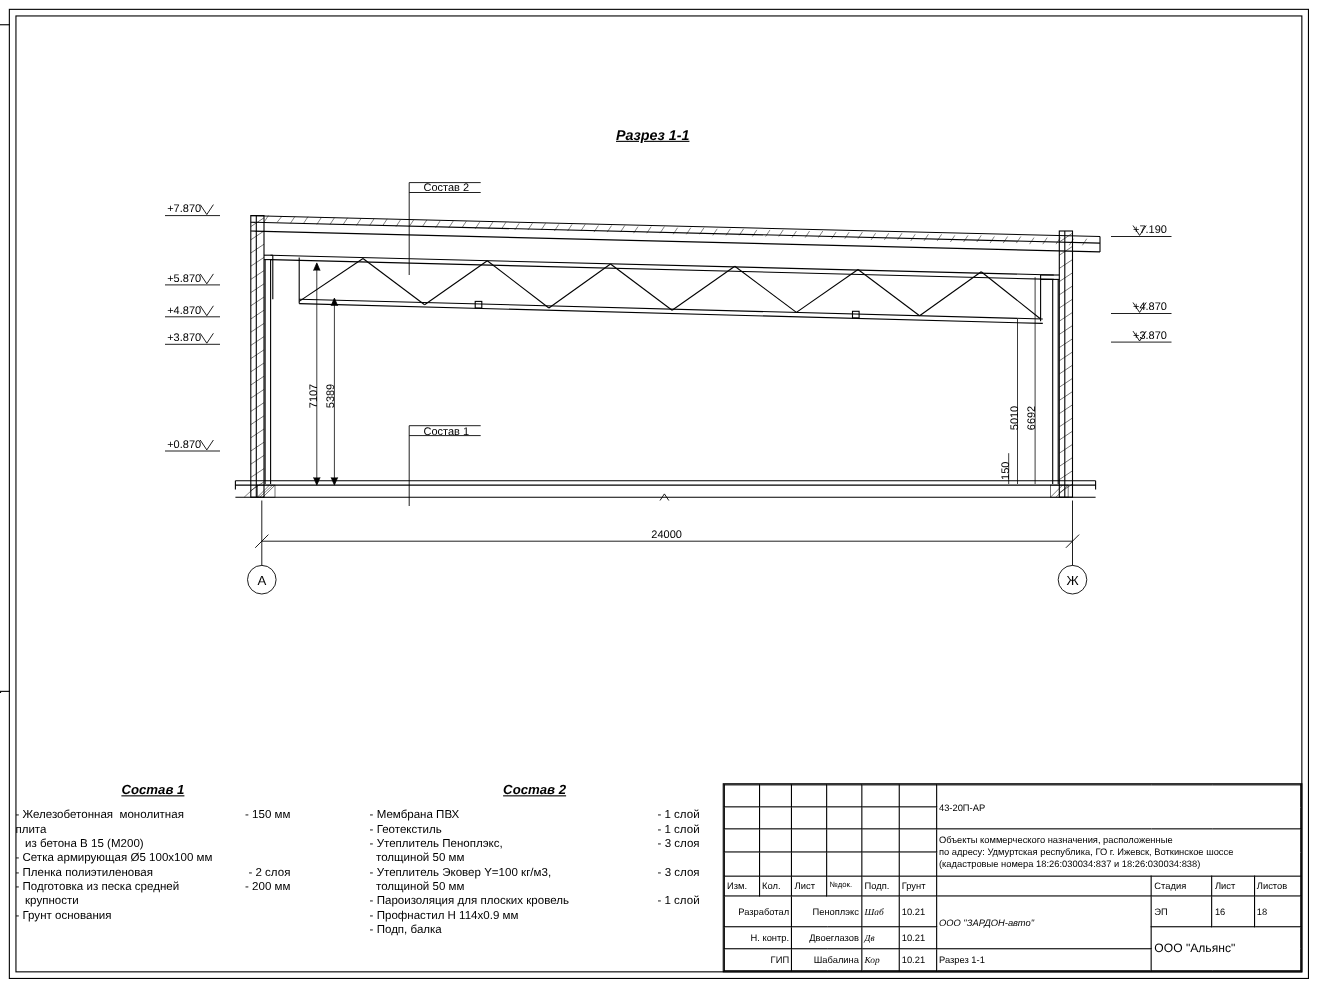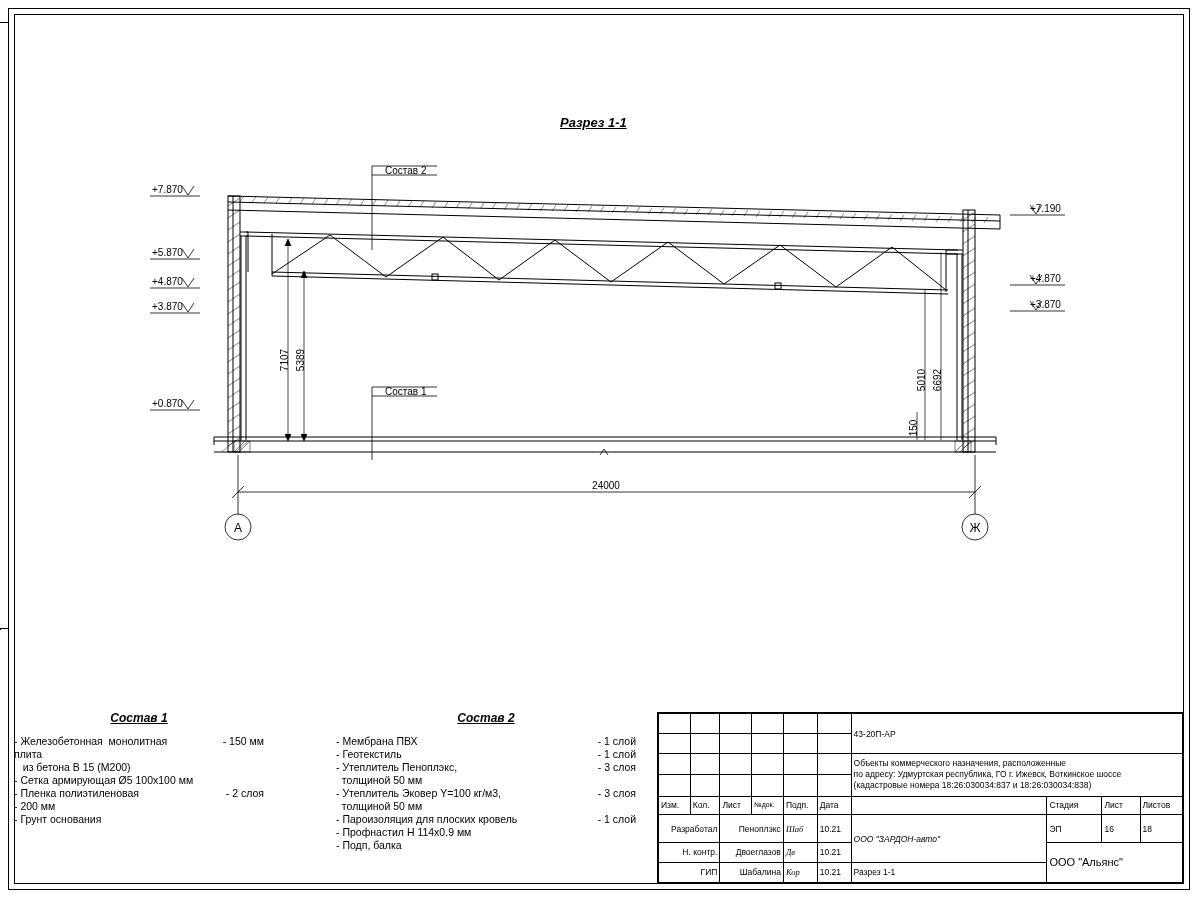--- a/index.html
+++ b/index.html
@@ -426,20 +426,22 @@
     </div>
     <div class="legend-row">
       <span class="txt">- Сетка армирующая Ø5 100х100 мм</span>
       <span class="qty"></span>
     </div>
     <div class="legend-row">
       <span class="txt">- Пленка полиэтиленовая</span>
       <span class="qty">- 2 слоя</span>
     </div>
     <div class="legend-row">
+      <span class="txt">- Подготовка из песка средней
+   крупности</span>
       <span class="qty">- 200 мм</span>
     </div>
     <div class="legend-row">
       <span class="txt">- Грунт основания</span>
       <span class="qty"></span>
     </div>
   </div>
 
   <div class="legend" style="left:336px; top:712px; width:300px;">
     <div class="legend-title">Состав 2</div>
@@ -527,21 +529,21 @@
           <td></td>
           <td></td>
         </tr>
 
         <tr style="height:15px;">
           <td class="c">Изм.</td>
           <td class="c">Кол.</td>
           <td class="c">Лист</td>
           <td class="c" style="font-size:7px;">№док.</td>
           <td class="c">Подп.</td>
-          <td class="c">Дата</td>
+          <td class="c">Грунт</td>
           <td rowspan="1"></td>
           <td class="c">Стадия</td>
           <td class="c">Лист</td>
           <td class="c">Листов</td>
         </tr>
 
         <tr style="height:22px;">
           <td class="l" colspan="2">Разработал</td>
           <td class="l" colspan="2">Пеноплэкс</td>
           <td class="c sig">Шаб</td>

